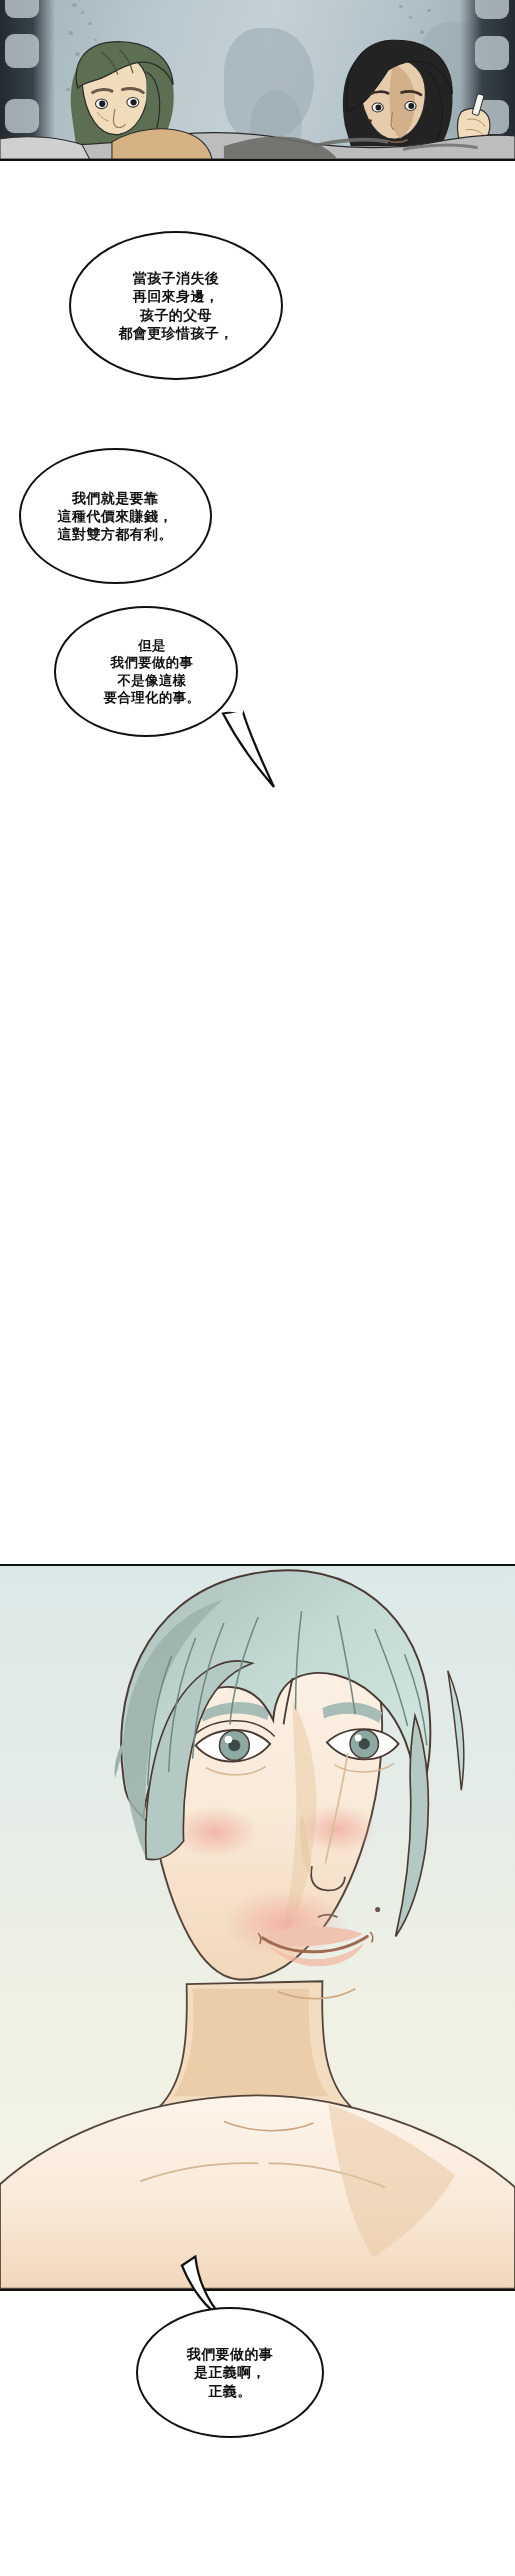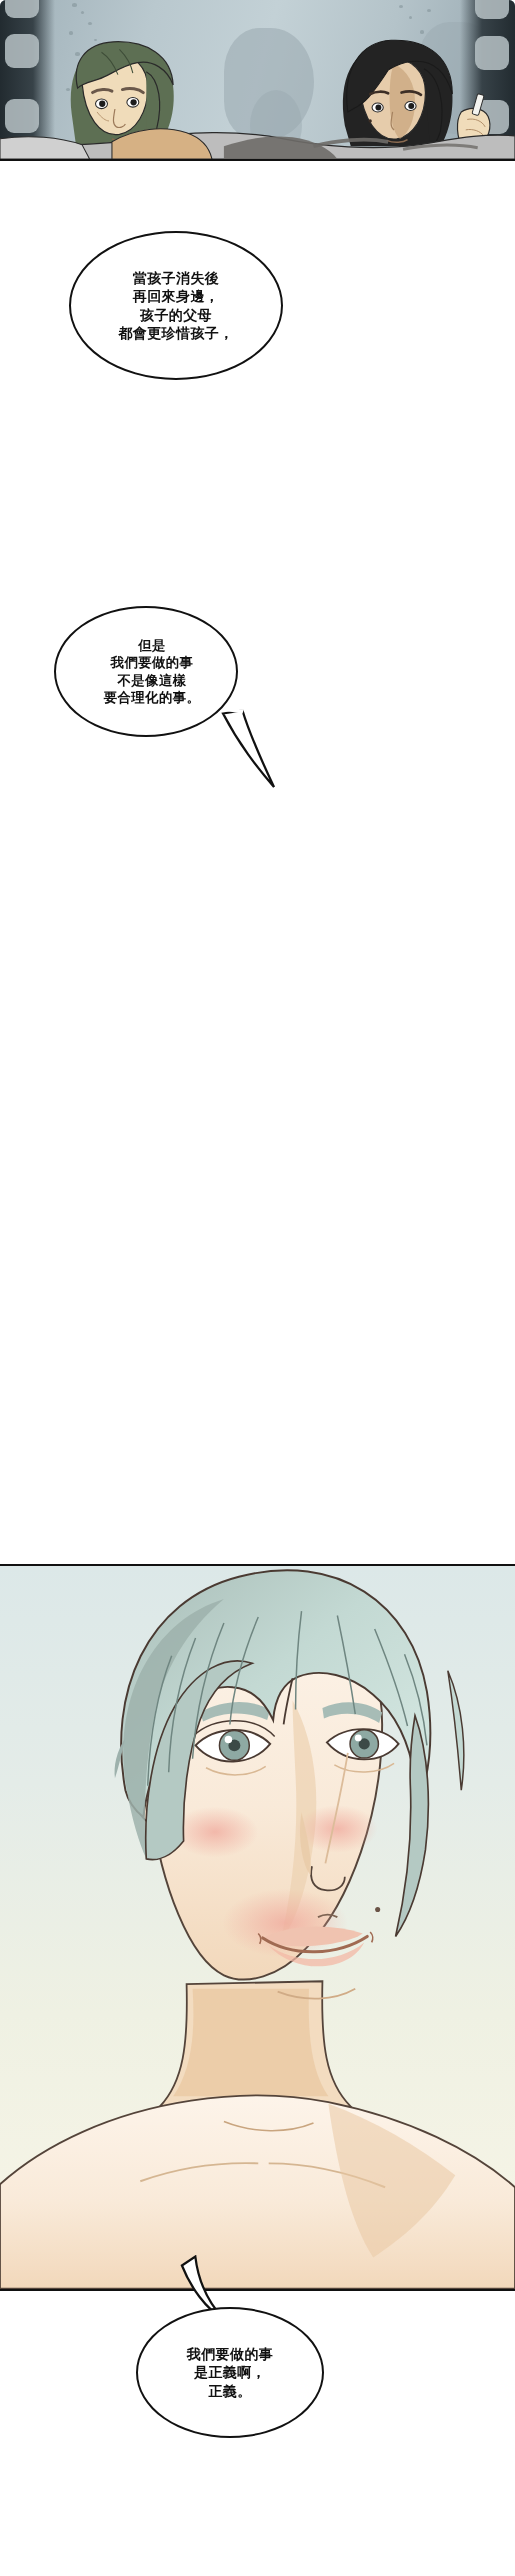--- a/index.html
+++ b/index.html
@@ -6,21 +6,20 @@
   body{
     font-family:"DejaVu Sans","Liberation Sans",sans-serif;
     width:515px;
   }
   #page{
     position:relative;
     width:515px;
     height:2576px;
     background:#ffffff;
     overflow:hidden;
-    border-radius:6px;
   }
 
   
   .panel{position:absolute;left:0;width:515px;overflow:hidden;
          border-top:2.2px solid #111;border-bottom:2.2px solid #111;}
 
   
   #panel-top{top:0;height:159px;
     background:linear-gradient(105deg,#9fb0b8 0%,#b9c8ce 28%,#c3d1d6 50%,#b4c3c9 72%,#93a4ad 100%);
     border-top:none;}
@@ -149,20 +148,25 @@
     </svg>
   </div>
 
   <div class="bubble" id="bubble-1">
     <div class="txt">當孩子消失後
 再回來身邊，
 孩子的父母
 都會更珍惜孩子，</div>
   </div>
 
+  <div class="bubble" id="bubble-2">
+    <div class="txt">我們就是要靠
+這種代價來賺錢，
+這對雙方都有利。</div>
+  </div>
 
   <div class="bubble" id="bubble-3">
     <div class="txt">但是
 我們要做的事
 不是像這樣
 要合理化的事。</div>
   </div>
   <svg class="tail" style="left:217px;top:709px;" width="90" height="90" viewBox="0 0 120 120">
     <path d="M8 6 C30 48 52 76 76 104 C60 70 44 36 34 2 Z" fill="#fff" stroke="#111" stroke-width="3"></path>
     <path d="M6 2 L36 0 L34 6 Z" fill="#fff" stroke="none"></path>

